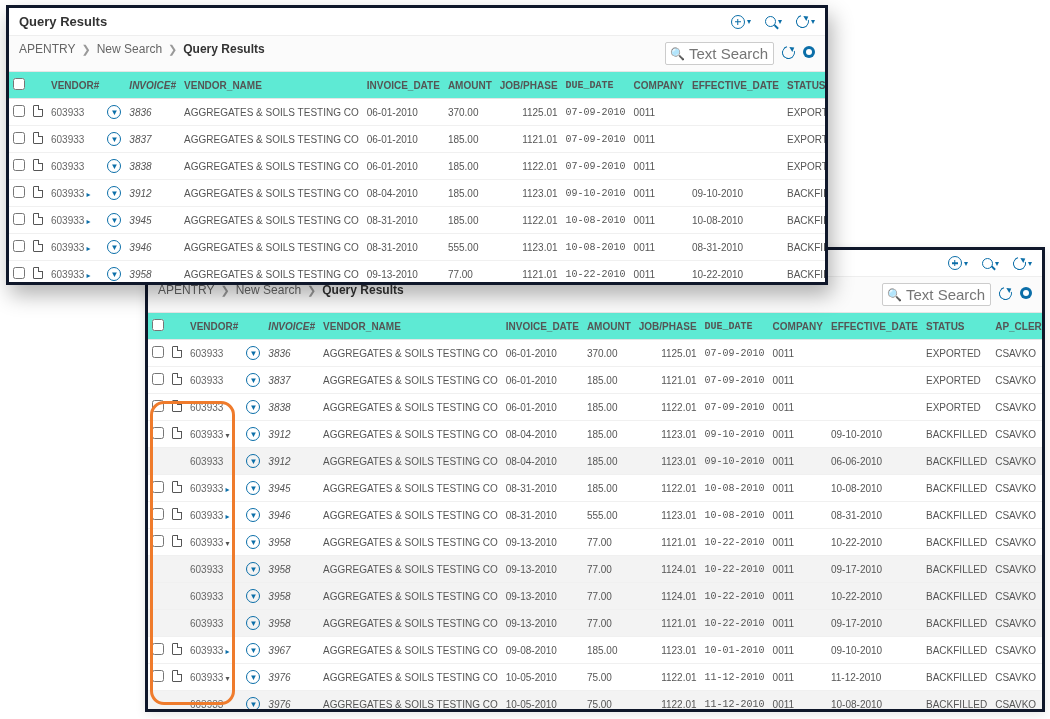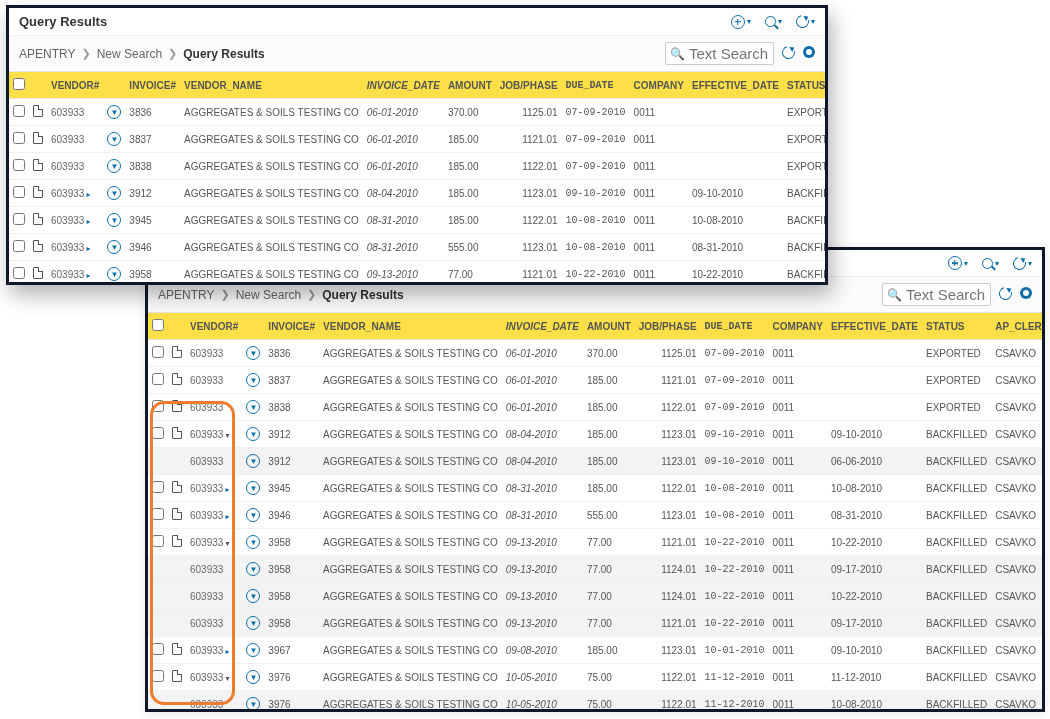--- a/index.html
+++ b/index.html
@@ -9,37 +9,37 @@
   .panel { background: #fff; border: 3px solid #0f172a; position: absolute; display: flex; flex-direction: column; }
   .panel-back { top: 247px; left: 145px; width: 900px; height: 465px; box-shadow: 0 2px 10px rgba(0,0,0,0.1); }
   .panel-front { top: 5px; left: 6px; width: 822px; height: 280px; box-shadow: 4px 10px 20px rgba(0,0,0,0.3); z-index: 10; }
   
   .panel-header { display: flex; align-items: center; justify-content: space-between; padding: 6px 10px; border-bottom: 1px solid #eee; }
   .panel-title { font-size: 13px; font-weight: 600; color: #333; }
   .panel-icons { display: flex; gap: 14px; align-items: center; color: #0b6ea8; font-size: 15px; }
   .icon-btn { cursor: pointer; display: inline-flex; align-items: center; }
   .icon-btn .caret { font-size: 8px; margin-left: 2px; }
   
-  .breadcrumb-bar { display: flex; align-items: center; justify-content: space-between; padding: 6px 10px; border-bottom: 1px solid #e5e5e5; background: #fbfbfb; }
+  .breadcrumb-bar { display: flex; align-items: flex-start; justify-content: space-between; padding: 6px 10px; border-bottom: 1px solid #e5e5e5; background: #fbfbfb; }
   .breadcrumb { display: flex; align-items: center; gap: 6px; font-size: 12px; }
   .breadcrumb .crumb { color: #666; }
   .breadcrumb .crumb.active { color: #333; font-weight: 600; }
   .breadcrumb .chev { color: #999; font-size: 11px; }
   .search-box { display: flex; align-items: center; border: 1px solid #ccc; border-radius: 2px; padding: 2px 4px; background: #fff; }
   .search-box .mag { color: #888; font-size: 12px; margin-right: 4px; }
   .search-box input { border: none; outline: none; font-size: 15px; width: 80px; color: #666; }
   .bar-right { display: flex; align-items: center; gap: 8px; }
   .bar-icon { color: #0b6ea8; font-size: 13px; cursor: pointer; }
   
   .table-wrap { flex: 1; overflow: auto; position: relative; }
   .table-wrap::-webkit-scrollbar { width: 10px; height: 10px; }
   .table-wrap::-webkit-scrollbar-thumb { background: #ccc; border-radius: 5px; }
   
   table { border-collapse: collapse; width: 100%; font-size: 10px; }
-  th { text-align: left; font-weight: 600; color: #555; padding: 6px 4px; border-bottom: 1px solid #e5e5e5; white-space: nowrap; background: #fde047; position: sticky; top: 0; }
+  th { text-align: left; font-weight: 600; color: #555; padding: 6px 4px; border-bottom: 1px solid #e5e5e5; white-space: nowrap; background: #5eead4; position: sticky; top: 0; }
   td { padding: 6px 4px; border-bottom: 1px solid #f0f0f0; white-space: nowrap; color: #555; vertical-align: middle; }
   tbody tr { height: 23px; }
   tbody tr.highlighted { background: #f3f3f3; }
   
   .check { width: 12px; height: 12px; }
   .doc-icon { display: inline-block; width: 10px; height: 12px; border: 1px solid #555; border-radius: 1px; position: relative; }
   .doc-icon::after { content: ""; position: absolute; right: -1px; top: -1px; width: 4px; height: 4px; background: #fff; border-left: 1px solid #555; border-bottom: 1px solid #555; }
   .drop-btn { display: inline-flex; align-items: center; justify-content: center; width: 14px; height: 14px; border: 1.5px solid #0b6ea8; border-radius: 50%; color: #0b6ea8; font-size: 8px; cursor: pointer; }
   .vendor-link { color: #666; }
   .vendor-link .tiny { font-size: 8px; color: #0b6ea8; margin-left: 2px; }
@@ -47,23 +47,23 @@
   
   
   .orange-box { position: absolute; border: 3px solid #ef7b2c; border-radius: 14px; pointer-events: none; z-index: 20; }
   .orange-box.b1 { top: 401px; left: 150px; width: 85px; height: 304px; }
   
   
   th.c-chk, td.c-chk { width: 20px; text-align: center; }
   th.c-doc, td.c-doc { width: 18px; text-align: center; }
   th.c-vendor, td.c-vendor { width: 54px; }
   th.c-drop, td.c-drop { width: 22px; text-align: center; }
-  th.c-invoice, td.c-invoice { width: 50px; }
+  th.c-invoice, td.c-invoice { width: 50px; font-style: italic; }
   th.c-vname, td.c-vname { width: 128px; }
-  th.c-invdate, td.c-invdate { width: 55px; font-style: italic; }
+  th.c-invdate, td.c-invdate { width: 55px; }
   th.c-amount, td.c-amount { width: 44px; }
   th.c-job, td.c-job { width: 50px; text-align: right; }
   th.c-due, td.c-due { width: 55px; font-family: Liberation Mono, monospace; }
   th.c-company, td.c-company { width: 50px; }
   th.c-eff, td.c-eff { width: 55px; }
   th.c-status, td.c-status { width: 56px; }
   th.c-clerk, td.c-clerk { width: 50px; }
 
   
   .plus-circle { display:inline-block; width:14px; height:14px; border:1.5px solid #0b6ea8; border-radius:50%; position:relative; }

